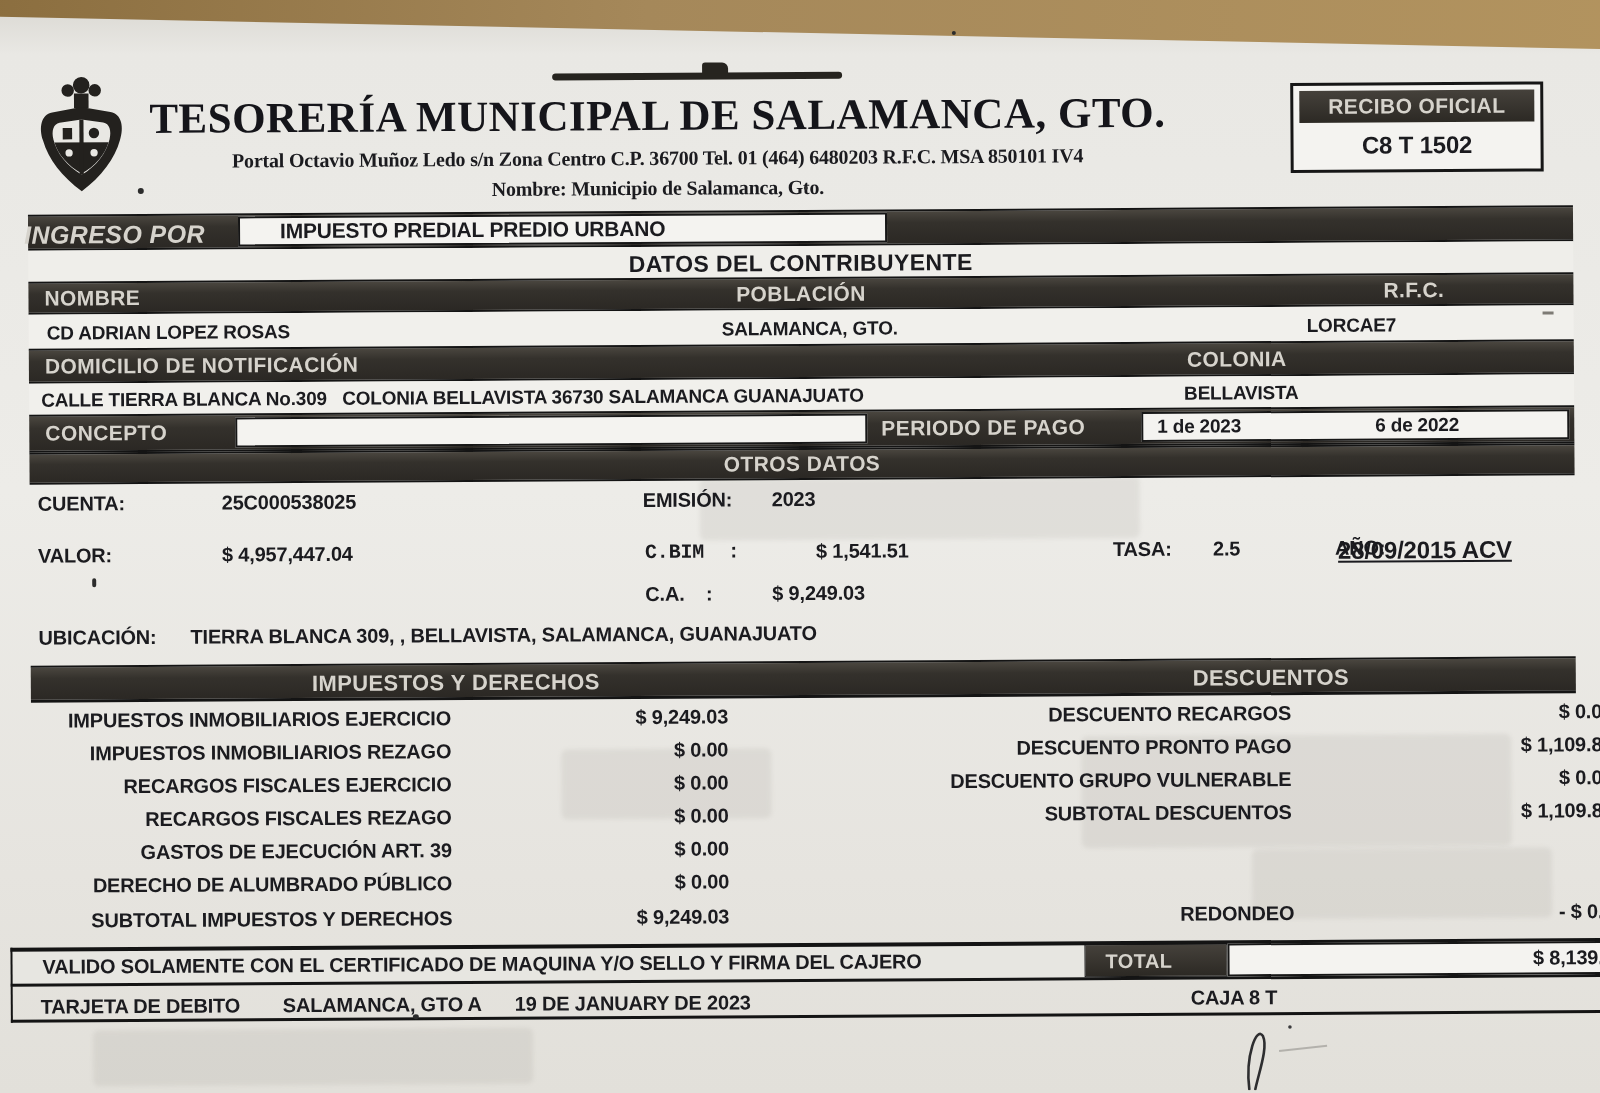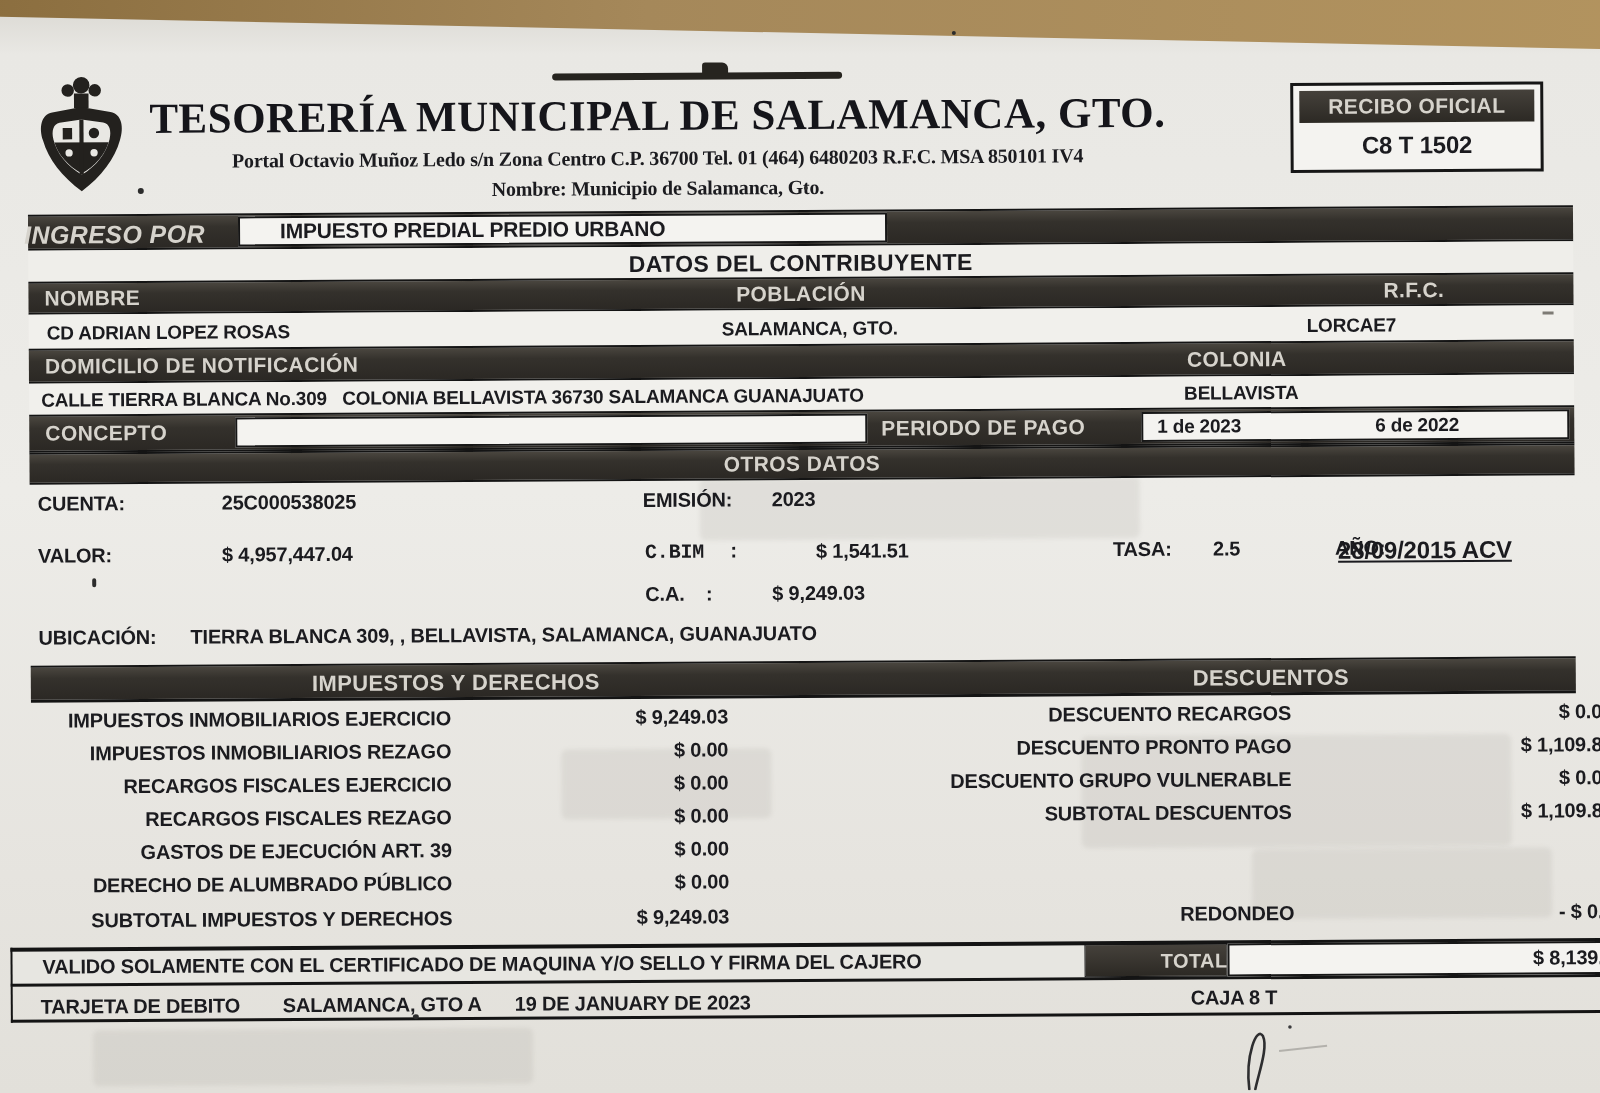--- a/index.html
+++ b/index.html
@@ -161,21 +161,21 @@
     <div class="v rt" style="left:1330px;top:771px;width:282px;font-size:20px;">$ 0.00</div>
     <div class="v rt" style="left:860px;top:804px;width:430px;font-size:20px;">SUBTOTAL DESCUENTOS</div>
     <div class="v rt" style="left:1330px;top:804px;width:282px;font-size:20px;">$ 1,109.88</div>
 
     <div class="v rt" style="left:1060px;top:905px;width:232px;font-size:20px;">REDONDEO</div>
     <div class="v rt" style="left:1330px;top:905px;width:282px;font-size:20px;">- $ 0.1</div>
 
     <div style="position:absolute;left:8px;top:943px;width:1604px;height:39px;background:#e7e6e1;border-top:4px solid #141414;border-bottom:3px solid #141414;border-left:2px solid #141414;box-sizing:border-box;"></div>
     <div class="v" style="left:40px;top:951px;font-size:20px;">VALIDO SOLAMENTE CON EL CERTIFICADO DE MAQUINA Y/O SELLO Y FIRMA DEL CAJERO</div>
     <div style="position:absolute;left:1082px;top:946px;width:143px;height:33px;background:linear-gradient(180deg,#45413b,#2c2924);border:1px solid #141414;box-sizing:border-box;"></div>
-    <div class="h" style="left:1082px;top:952px;width:143px;text-align:right;font-size:20px;">TOTAL</div>
+    <div class="h" style="left:1082px;top:952px;width:143px;text-align:left;font-size:20px;padding-left:21px;">TOTAL</div>
     <div class="box" style="left:1225px;top:946px;width:400px;height:29px;"></div>
     <div class="v rt" style="left:1240px;top:951px;width:372px;font-size:20px;">$ 8,139.0</div>
 
     <div style="position:absolute;left:8px;top:982px;width:1604px;height:36px;border-bottom:3px solid #141414;border-left:2px solid #141414;box-sizing:border-box;"></div>
     <div class="v" style="left:38px;top:991px;font-size:20px;">TARJETA DE DEBITO</div>
     <div class="v" style="left:280px;top:991px;font-size:20px;">SALAMANCA, GTO A</div>
     <div class="v" style="left:512px;top:991px;font-size:20px;">19 DE JANUARY DE 2023</div>
     <div class="v" style="left:1188px;top:989px;font-size:20px;">CAJA 8 T</div>
 
     <svg style="position:absolute;left:1232px;top:1022px;" width="130" height="71" viewBox="0 0 130 71">

